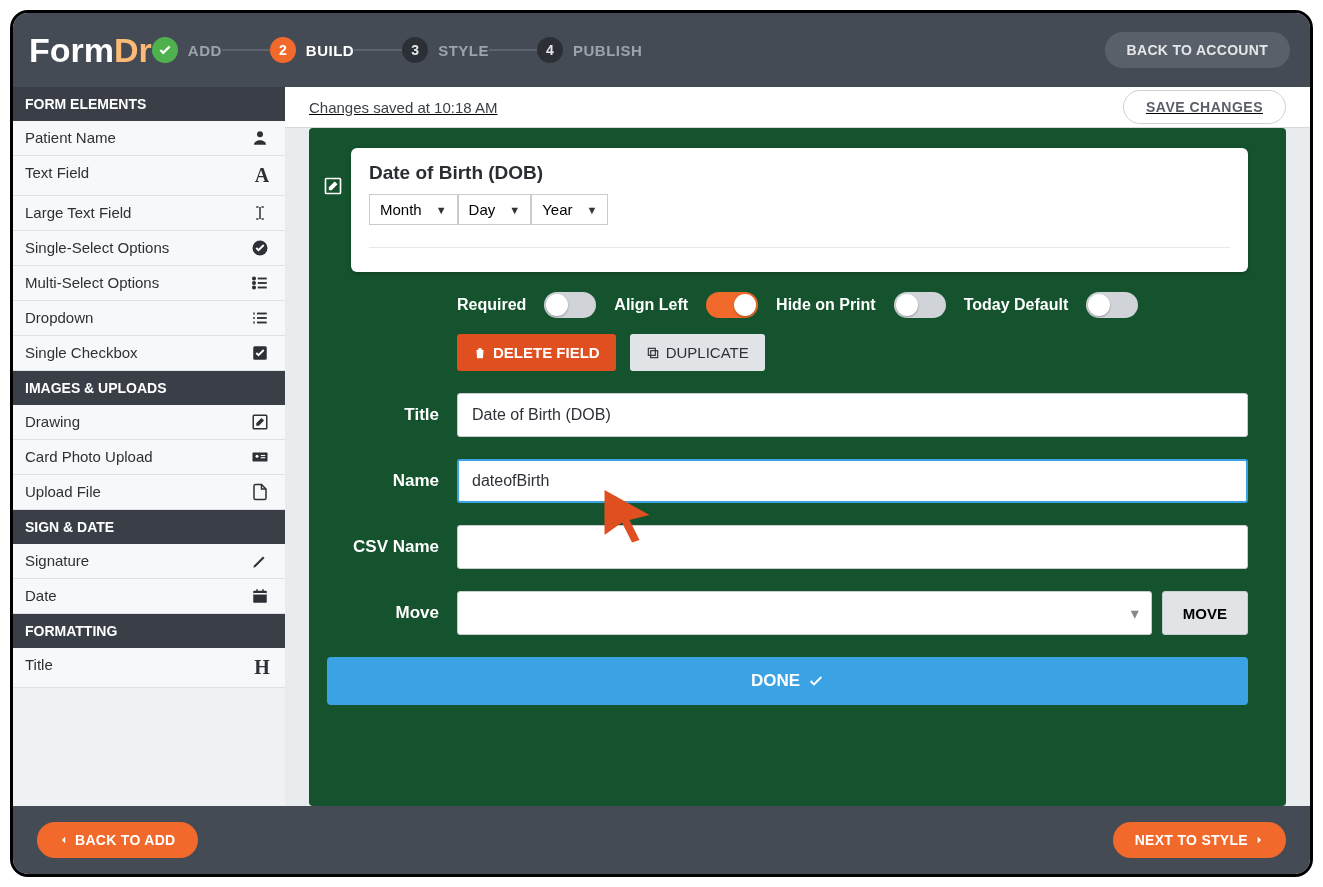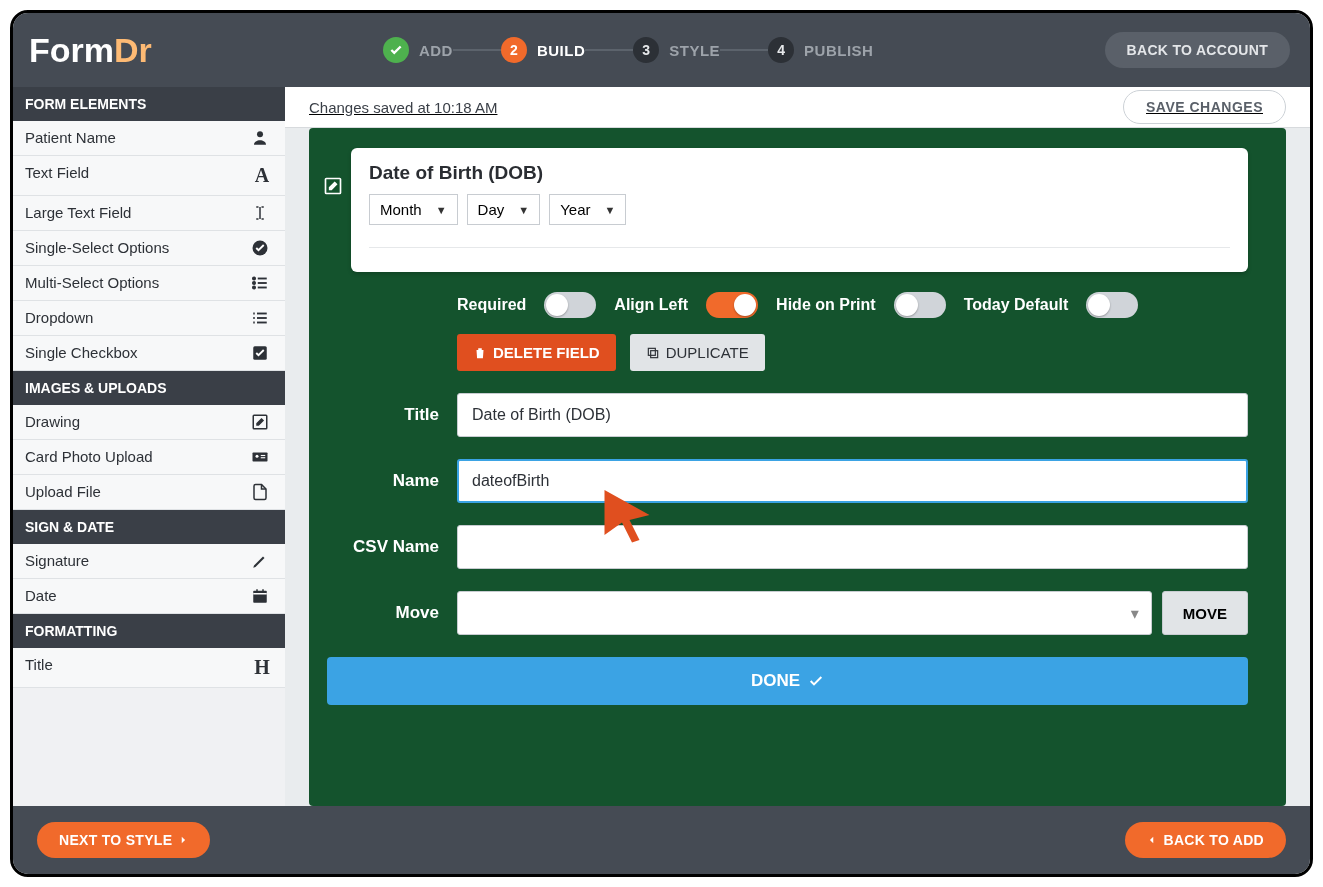--- a/index.html
+++ b/index.html
@@ -15,21 +15,21 @@
   }
   
   .header {
     background: #454b54;
     height: 74px;
     display: flex; align-items: center;
     padding: 0 20px 0 12px;
   }
   .logo { font-size: 34px; font-weight: 700; color:#fff; margin-left: 4px; }
   .logo .orange { color: #fdba74; }
-  .steps { flex:1; display:flex; align-items:center; justify-content:center; }
+  .steps { flex:1; display:flex; align-items:center; }
   .step { display:flex; align-items:center; gap:10px; }
   .step-badge {
     width:26px; height:26px; border-radius:50%;
     display:flex; align-items:center; justify-content:center;
     font-size:14px; font-weight:700; color:#fff;
   }
   .step-badge.green { background:#4eb14e; }
   .step-badge.orange { background:#f16a2b; }
   .step-badge.dark { background:#2c3036; color:#e6e8ea; }
   .step-label { font-weight:700; font-size:15px; color:#9da3aa; letter-spacing:0.5px; }
@@ -76,21 +76,21 @@
     height:100%; padding:20px 38px 0 18px; position:relative;
   }
   .edit-indicator {
     position:absolute; left:14px; top:48px; color:#fff; font-size:18px;
   }
   .field-card {
     background:#fff; border-radius:6px; padding:14px 18px 24px;
     box-shadow:0 2px 4px rgba(0,0,0,0.2);
   }
   .field-card h3 { font-size:19px; font-weight:700; color:#2a2d32; margin-bottom:10px; }
-  .dob-selects { display:flex; gap:9px; }
+  .dob-selects { display:flex; gap:0; }
   .sel {
     border:1px solid #c8ccd1; background:#fff; padding:6px 10px;
     font-size:15px; display:flex; align-items:center; gap:14px;
   }
   .sel .caret { font-size:11px; color:#333; }
   .field-card hr { border:none; border-top:1px solid #e6e8ea; margin-top:22px; }
   
   .settings { margin-top:20px; padding-left:130px; }
   .toggle-row { display:flex; align-items:center; gap:18px; margin-bottom:16px; }
   .toggle-label { color:#fff; font-weight:700; font-size:16px; }
@@ -419,25 +419,25 @@
                 </svg>
             </button>
           </div>
         </div>
       </div>
     </div>
   </div>
 
   <div class="footer">
     <button class="btn-nav">
+      <svg width="10" height="10" viewBox="0 0 24 24" fill="#fff">
+          <path d="M15 4l-8 8 8 8z"></path>
+        </svg>
+      <span>BACK TO ADD</span>
+    </button>
+    <button class="btn-nav">
       <span>NEXT TO STYLE</span>
       <svg width="10" height="10" viewBox="0 0 24 24" fill="#fff">
           <path d="M9 4l8 8-8 8z"></path>
         </svg>
     </button>
-    <button class="btn-nav">
-      <svg width="10" height="10" viewBox="0 0 24 24" fill="#fff">
-          <path d="M15 4l-8 8 8 8z"></path>
-        </svg>
-      <span>BACK TO ADD</span>
-    </button>
   </div>
 </div>
 
 </body></html>

